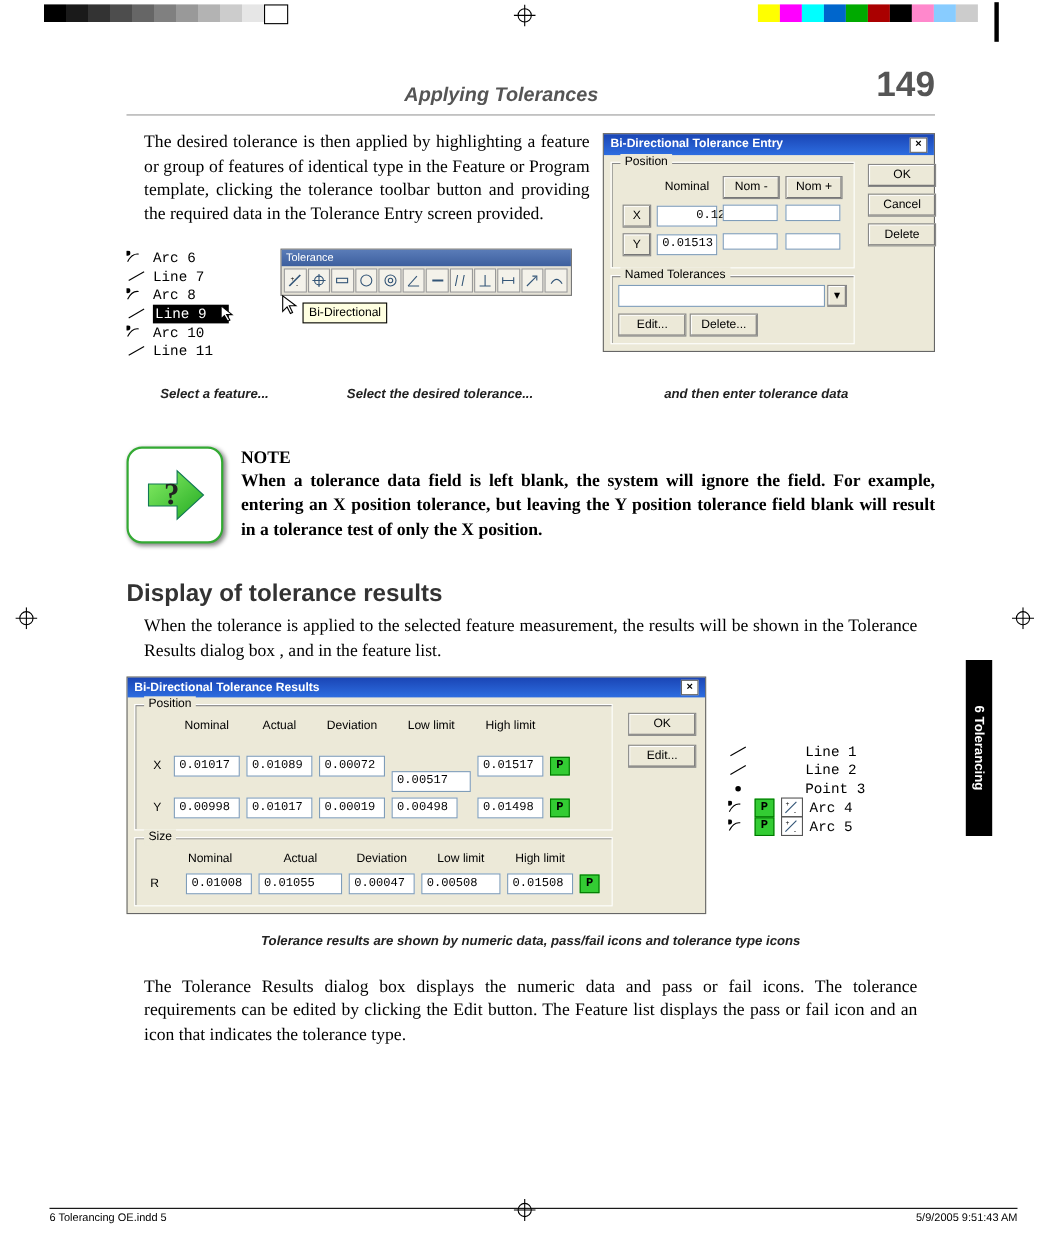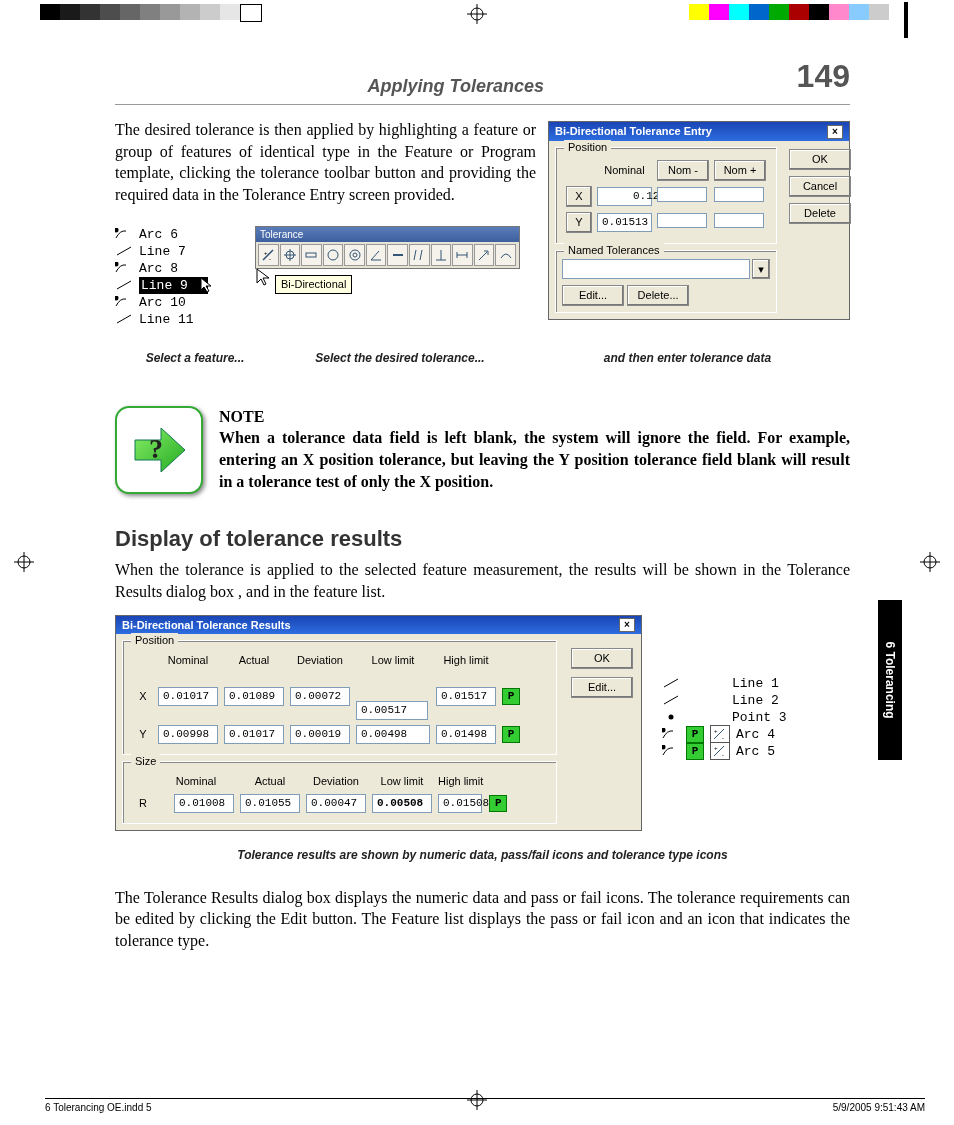--- a/index.html
+++ b/index.html
@@ -6,21 +6,21 @@
   .page{width:954px;height:1125px;position:relative;margin:0 auto;}
   .swatches{position:absolute;top:4px;height:16px;display:flex;}
   .swatch{width:20px;height:16px;}
   .swl{left:40px;}
   .swr{right:65px;}
   .regmark{position:absolute;width:20px;height:20px;}
   .content{position:absolute;left:115px;top:55px;width:735px;font-size:16px;line-height:1.35;}
   .hdr{display:flex;align-items:flex-end;justify-content:space-between;border-bottom:1px solid #999;padding:0 0 6px 0;margin-bottom:14px;}
   .hdr .title{font-style:italic;font-weight:bold;font-family:Arial,Helvetica,sans-serif;font-size:18px;color:#555;margin:0 auto;}
   .hdr .pg{font-family:Arial,Helvetica,sans-serif;font-weight:bold;font-size:32px;color:#555;text-align:center;}
-  p{margin:0 0 10px;text-align:justify;}
+  p{margin:0 16px 10px;text-align:justify;}
   .h2{font-family:Arial,Helvetica,sans-serif;font-size:22px;font-weight:bold;color:#333;margin:30px 0 6px;}
   .cap{font-family:Arial,Helvetica,sans-serif;font-style:italic;font-weight:bold;font-size:12px;text-align:center;color:#222;}
   .dlg{background:#ece9d8;border:1px solid #666;font-family:Tahoma,Arial,sans-serif;font-size:11px;color:#000;}
   .dlg .tb{background:linear-gradient(#1a45b5,#2d6de0);color:#fff;font-weight:bold;padding:2px 6px;display:flex;justify-content:space-between;align-items:center;font-size:11px;}
   .dlg .tb .x{background:#fff;color:#000;width:14px;height:12px;text-align:center;line-height:12px;font-weight:bold;font-size:10px;border:1px solid #666;}
   .grp{border:1px solid #fff;box-shadow:inset 1px 1px 0 #888;margin:6px;padding:8px 6px 6px;position:relative;}
   .grp > .lg{position:absolute;top:-8px;left:8px;background:#ece9d8;padding:0 4px;font-size:11px;}
   .btn{background:#ece9d8;border:1px solid #888;box-shadow:inset -1px -1px 0 #777,inset 1px 1px 0 #fff;padding:2px 0;text-align:center;width:60px;font-size:11px;display:inline-block;}
   .fld{display:inline-block;background:#fff;border:1px solid #7f9db9;min-height:15px;font-family:'Courier New',monospace;font-size:11px;padding:1px 4px;box-sizing:border-box;}
   .pill{display:inline-block;width:16px;height:15px;background:#3c3;border:1px solid #070;text-align:center;font-family:'Courier New',monospace;font-weight:bold;font-size:11px;color:#000;line-height:15px;}
@@ -348,21 +348,21 @@
                   <td><span class="fld" style="width:60px;">0.00072</span></td>
                   <td><span class="fld" style="width:72px;margin-top:28px;">0.00517</span></td>
                   <td><span class="fld" style="width:60px;">0.01517</span></td>
                   <td><span class="pill">P</span></td>
                 </tr>
                 <tr>
                   <td style="text-align:center;">Y</td>
                   <td><span class="fld" style="width:60px;">0.00998</span></td>
                   <td><span class="fld" style="width:60px;">0.01017</span></td>
                   <td><span class="fld" style="width:60px;">0.00019</span></td>
-                  <td><span class="fld" style="width:74px;">0.00498</span></td>
+                  <td><span class="fld" style="width:60px;">0.00498</span></td>
                   <td><span class="fld" style="width:60px;">0.01498</span></td>
                   <td><span class="pill">P</span></td>
                 </tr>
               </tbody>
                 </table>
             </div>
             <div class="grp">
               <span class="lg">Size</span>
               <table style="border-collapse:separate;border-spacing:4px 3px;">
                 <tbody>
@@ -371,24 +371,24 @@
                   <td style="text-align:center;">Nominal</td>
                   <td style="text-align:center;">Actual</td>
                   <td style="text-align:center;">Deviation</td>
                   <td style="text-align:center;">Low limit</td>
                   <td style="text-align:center;">High limit</td>
                   <td></td>
                 </tr>
                 <tr>
                   <td style="text-align:center;width:18px;">R</td>
                   <td><span class="fld" style="width:60px;margin-left:16px;">0.01008</span></td>
-                  <td><span class="fld" style="width:60px;">0.01055</span></td>
+                  <td><span class="fld" style="width:76px;">0.01055</span></td>
                   <td><span class="fld" style="width:60px;">0.00047</span></td>
-                  <td><span class="fld" style="width:60px;font-weight:bold;">0.00508</span></td>
-                  <td><span class="fld" style="width:44px;">0.01508</span></td>
+                  <td><span class="fld" style="width:72px;">0.00508</span></td>
+                  <td><span class="fld" style="width:60px;">0.01508</span></td>
                   <td><span class="pill">P</span></td>
                 </tr>
               </tbody>
                 </table>
             </div>
           </div>
           <div style="padding:14px 8px;display:flex;flex-direction:column;gap:8px;">
             <span class="btn">OK</span>
             <span class="btn">Edit...</span>
           </div>

